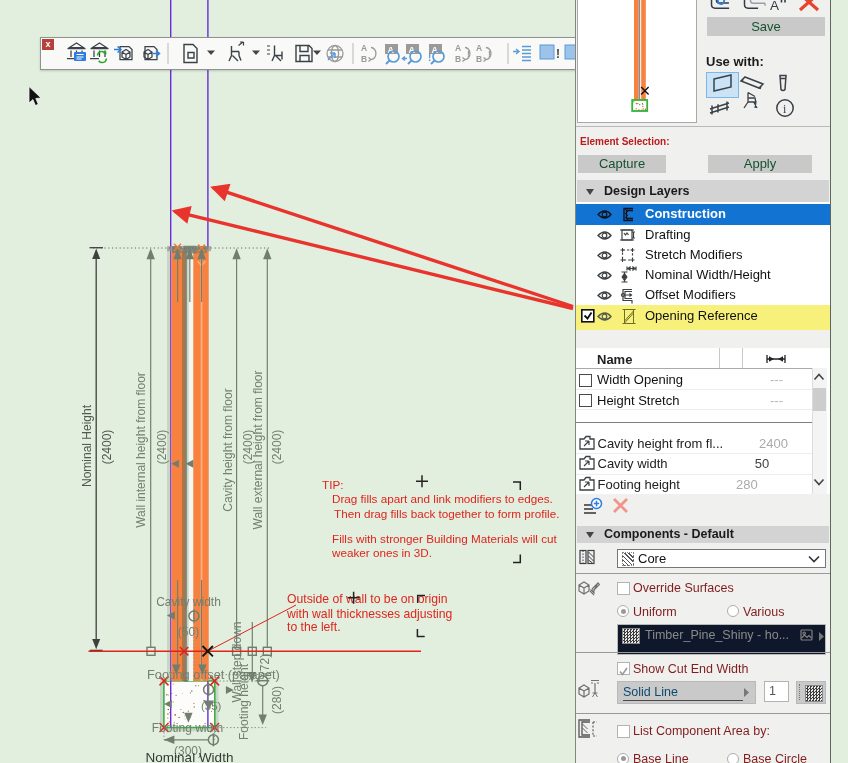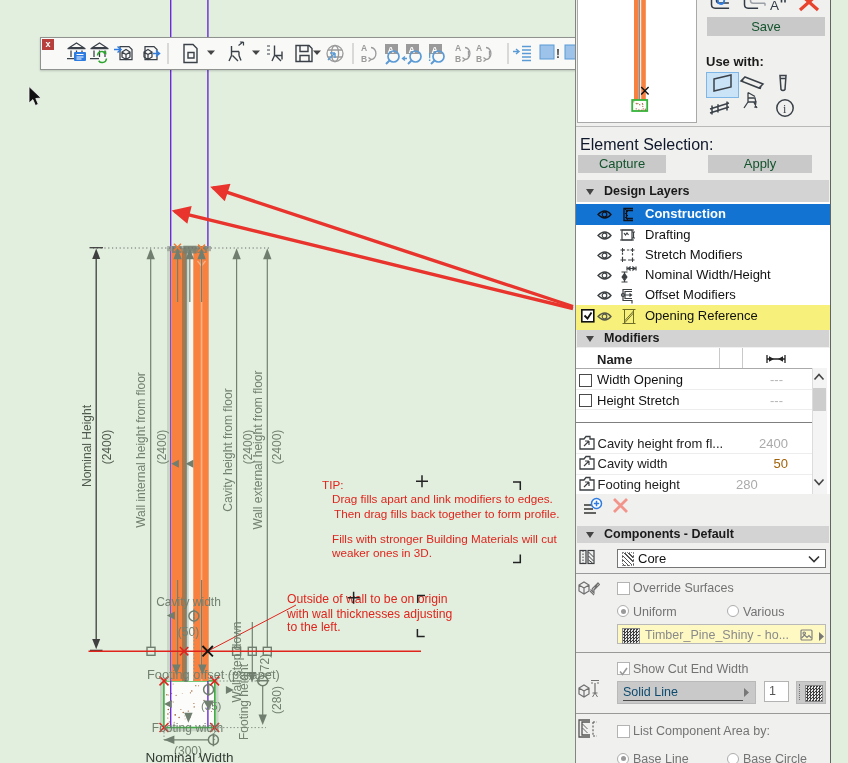--- a/index.html
+++ b/index.html
@@ -2,21 +2,21 @@
 <html><head><meta charset="utf-8"><style>
 html,body{margin:0;padding:0}
 #root{position:relative;width:848px;height:763px;background:#e2efdf;overflow:hidden;font-family:"Liberation Sans",sans-serif}
 .abs{position:absolute}
 .hdr{position:absolute;left:1px;width:252px;height:17px;background:#d3d3d3;color:#1a1a1a;font-size:12.5px;font-weight:bold;line-height:17px}
 .hdr .tri{position:absolute;left:9px;top:6px;width:0;height:0;border-left:4.5px solid transparent;border-right:4.5px solid transparent;border-top:6px solid #444}
 .hdr span{position:absolute;left:27px}
 .row{position:absolute;left:0;width:254px;height:20px;font-size:13px;color:#111;line-height:20px}
 .cb{position:absolute;width:11px;height:11px;background:#fff;border:1.5px solid #494949}
 .gbtn{position:absolute;background:#c9c9c9;color:#14532d;font-size:13px;text-align:center}
-.glabel{position:absolute;font-size:12.5px;color:#737373;white-space:nowrap}
+.glabel{position:absolute;font-size:12.5px;color:#7f1d1d;white-space:nowrap}
 .radio{position:absolute;width:10px;height:10px;border:1.5px solid #adadad;border-radius:50%;background:#fff}
 .radio.on:after{content:"";position:absolute;left:2.5px;top:2.5px;width:5px;height:5px;border-radius:50%;background:#9a9a9a}
 </style></head><body>
 <div id="root">
 <svg class="abs" width="848" height="763" style="left:0;top:0">
 <defs>
 <marker id="ra" viewBox="0 0 10 10" refX="8.4" refY="5" markerWidth="7.5" markerHeight="5.4" orient="auto-start-reverse">
           <path d="M0 0L10 5L0 10z" fill="#e8342c"></path>
         </marker>
 </defs>
@@ -378,21 +378,21 @@
    <path d="M10 10l17-4v12l-17 4z"></path>
    <path d="M41 8l18 7-4 4-18-7zM39 10l-1 3M57 17l-1 3"></path>
    <path d="M76 6.5h6l-1 14a2.5 2.5 0 0 1-4 0zM76 9.5h6"></path>
    <path d="M6 40l19-6M6 44l19-6M8 36.5v9M23 32.5v9M14 35.2v8.4"></path>
    <path d="M44 23.5v9.5M44 33l-4 6M44 33h8l-1 6M50 33.5l3 5.5M44 29h7l1 5M44 23.5l7 4" stroke-width="1.3"></path>
    <circle cx="81" cy="39" r="8.2"></circle>
   </g>
   <text x="79" y="44" font-size="12" fill="#3a4148" font-family="Liberation Serif, serif">i</text>
  </svg>
  <div class="abs" style="left:0;top:126px;width:254px;border-top:1px solid #b9b9b9"></div>
- <div class="abs" style="left:4px;top:136px;font-size:16px;font-weight:normal;color:#0f172a">Element Selection:</div>
+ <div class="abs" style="left:4px;top:136px;font-size:10px;font-weight:bold;color:#b91c1c">Element Selection:</div>
  <div class="gbtn" style="left:2px;top:154.5px;width:88px;height:18px;line-height:18px">Capture</div>
  <div class="gbtn" style="left:132px;top:154.5px;width:104px;height:18px;line-height:18px">Apply</div>
  <div class="hdr" style="top:180px;height:22px;line-height:22px">
         <div class="tri" style="top:8.5px"></div>
         <span>Design Layers</span>
       </div>
  <div class="abs" style="left:0;top:202px;width:254px;height:128px;background:#fff"></div>
 
  <div class="row" style="top:204px;height:20.5px;background:#1273d2;color:#fff;font-weight:bold">
   <svg class="abs" style="left:21px;top:5px" width="15" height="11">
@@ -468,24 +468,20 @@
           <circle cx="7.5" cy="5.5" r="2.3" fill="none" stroke="#55584a" stroke-width="1.2"></circle>
         </svg>
   <svg class="abs" style="left:46px;top:3px" width="15" height="17">
           <g fill="none" stroke="#6d6d28" stroke-width="1.2">
             <path d="M2.5 1v15M11.5 1v15M0.5 1.5h13M0.5 15.5h13M2.5 13l9-10M2.5 15l9-10" stroke-width="1"></path>
           </g>
         </svg>
   <span class="abs" style="left:69px">Opening Reference</span>
  </div>
 
- <div class="hdr" style="top:330px">
-        <div class="tri"></div>
-        <span>Modifiers</span>
-      </div>
  <div class="abs" style="left:0;top:347.5px;width:254px;height:146.5px;background:#fff"></div>
  <div class="abs" style="left:21px;top:351.5px;font-size:13px;font-weight:bold;color:#222">Name</div>
  <div class="abs" style="left:143px;top:348px;width:0;height:20px;border-left:1px solid #c9c9c9"></div>
  <div class="abs" style="left:166px;top:348px;width:0;height:20px;border-left:1px solid #c9c9c9"></div>
  <svg class="abs" style="left:189px;top:354px" width="22" height="10">
         <g stroke="#222" stroke-width="1.3" fill="none">
           <path d="M2 1v8M20 1v8M2 5h18"></path>
         </g>
         <path d="M4 5l5-2.8v5.6z" fill="#222" transform="rotate(180 6.5 5)"></path>
         <path d="M13 5l5-2.8v5.6z" fill="#222"></path>
@@ -509,21 +505,21 @@
  <div class="abs" style="left:21.5px;top:435.5px;font-size:13px;color:#222">Cavity height from fl...</div>
  <div class="abs" style="left:160px;top:435.5px;width:52px;text-align:right;font-size:13px;color:#aaa">2400</div>
  <div class="abs" style="left:0;top:452.5px;width:235.5px;border-top:1px solid #ededed"></div>
  <svg class="abs" style="left:3px;top:455px" width="17" height="16">
         <g fill="none" stroke="#3c4043" stroke-width="1.3">
           <path d="M1 14V4h4l2-2.5h4V4h4v10z"></path>
           <path d="M5 11l5-5M10 6v4M10 6h-4" stroke-width="1.2"></path>
         </g>
       </svg>
  <div class="abs" style="left:21.5px;top:456px;font-size:13px;color:#222">Cavity width</div>
- <div class="abs" style="left:160px;top:456px;width:52px;text-align:right;font-size:13px;color:#a16207">50</div>
+ <div class="abs" style="left:160px;top:456px;width:52px;text-align:center;font-size:13px;color:#404040">50</div>
  <div class="abs" style="left:0;top:473.5px;width:235.5px;border-top:1px solid #ededed"></div>
  <svg class="abs" style="left:3px;top:476px" width="17" height="16">
         <g fill="none" stroke="#3c4043" stroke-width="1.3">
           <path d="M1 14V4h4l2-2.5h4V4h4v10z"></path>
           <path d="M5 11l5-5M10 6v4M10 6h-4" stroke-width="1.2"></path>
         </g>
       </svg>
  <div class="abs" style="left:21.5px;top:477px;font-size:13px;color:#222">Footing height</div>
  <div class="abs" style="left:160px;top:477px;width:52px;font-size:13px;color:#aaa">280</div>
 
@@ -573,21 +569,21 @@
           <path d="M14 11l6-6M20 5l1.5 1.5L16 12zM13 12l3 0 0 3z" stroke-width="1.1"></path>
           <path d="M12 13l4 4" stroke-width="1.1"></path>
         </g>
       </svg>
  <div class="abs" style="left:41px;top:581.5px;width:11px;height:11px;background:#fff;border:1.2px solid #b3b3b3"></div>
  <div class="glabel" style="left:57px;top:581px">Override Surfaces</div>
  <div class="radio on" style="left:41px;top:605px"></div>
  <div class="glabel" style="left:57px;top:604.5px">Uniform</div>
  <div class="radio" style="left:151px;top:605px"></div>
  <div class="glabel" style="left:167px;top:604.5px">Various</div>
- <div class="abs" style="left:41px;top:624px;width:209px;height:20px;background:#fef9c3;border:1px solid #b9b9b9;box-sizing:border-box">
+ <div class="abs" style="left:41px;top:624px;width:209px;height:31px;background:#0f172a;border:1px solid #b9b9b9;box-sizing:border-box">
    <div class="abs" style="left:4px;top:3px;width:16px;height:14px;background:repeating-conic-gradient(#3c3c3c 0 25%,#e8e8e8 0 50%) 0 0/3px 3px;border:1px solid #888"></div>
    <div class="abs" style="left:27px;top:3px;font-size:12.5px;color:#8a8a8a">Timber_Pine_Shiny - ho...</div>
    <svg class="abs" style="left:182px;top:4px" width="14" height="13">
           <g fill="none" stroke="#808080" stroke-width="1.2">
             <rect x="1" y="1" width="11" height="10" rx="1"></rect>
             <circle cx="4.2" cy="4.2" r="1.2"></circle>
             <path d="M1.5 9l3-3 2.5 2.5 2-2 2.5 2.5"></path>
           </g>
         </svg>
    <svg class="abs" style="left:199px;top:5.5px" width="9" height="11">

